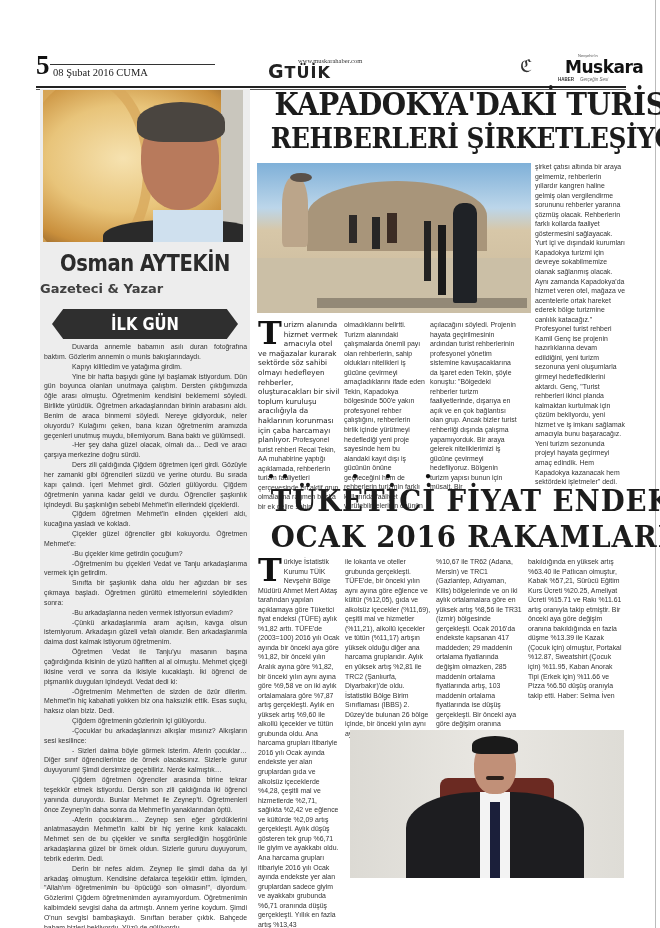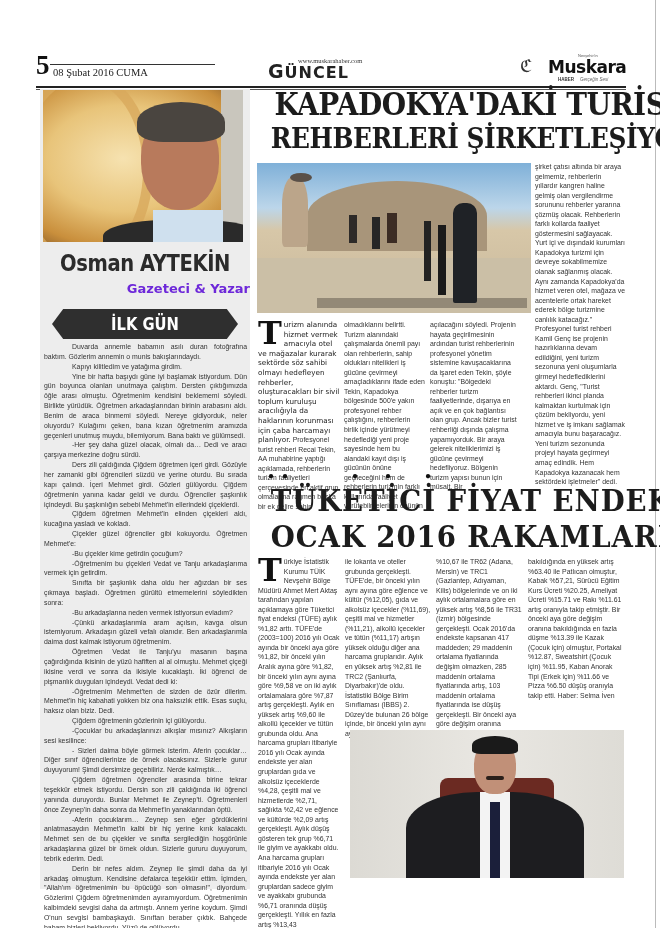--- a/index.html
+++ b/index.html
@@ -13,39 +13,39 @@
   .hdr { position: absolute; left: 36px; top: 50px; width: 590px; height: 36px; }
   .pg-num { position: absolute; left: 0; top: 2px; font-family: "Liberation Serif", serif; font-size: 27px; font-weight: bold; color: #111; line-height: 1; }
   .pg-line { position: absolute; left: 14px; top: 14px; width: 165px; height: 1px; background: #333; }
   .pg-date { position: absolute; left: 17px; top: 17px; font-family: "Liberation Serif", serif; font-size: 10.5px; color: #222; }
   .guncel { position: absolute; left: 232px; top: 10px; font-family: "DejaVu Sans", sans-serif; font-weight: bold; font-size: 16px; letter-spacing: 1px; color: #222; }
   .guncel .g { font-size: 19px; }
   .site { position: absolute; left: 262px; top: 7px; font-family: "Liberation Serif", serif; font-size: 6.5px; color: #333; }
   .logo { position: absolute; right: 6px; top: 3px; width: 100px; height: 30px; }
   .logo-swirl { position: absolute; left: 0; top: 0; font-size: 18px; color: #333; font-family: "DejaVu Serif", serif; }
   .logo-top { position: absolute; left: 58px; top: 0; font-size: 4px; color: #555; }
-  .logo-name { position: absolute; left: 28px; top: 4px; font-family: "DejaVu Sans", sans-serif; font-weight: bold; font-size: 17px; color: #111; letter-spacing: -0.5px; }
+  .logo-name { position: absolute; left: 45px; top: 4px; font-family: "DejaVu Sans", sans-serif; font-weight: bold; font-size: 17px; color: #111; letter-spacing: -0.5px; }
   .logo-sub { position: absolute; left: 38px; top: 24px; font-size: 4.5px; color: #333; font-weight: bold; }
   .logo-tag { position: absolute; left: 60px; top: 24px; font-size: 4.5px; color: #666; font-style: italic; }
   .hdr-rule1 { position: absolute; left: 36px; top: 86px; width: 590px; height: 2px; background: #222; }
   .hdr-rule2 { position: absolute; left: 36px; top: 89px; width: 590px; height: 1px; background: #555; }
 
   
   .left-col { position: absolute; left: 40px; top: 89px; width: 210px; height: 800px; background: #ededed; }
   .author-photo { position: absolute; left: 43px; top: 90px; width: 200px; height: 152px; overflow: hidden;
     background: radial-gradient(ellipse at 40% 45%, #f6e2b0 0%, #e8c47a 45%, #c98f3c 75%, #6a4420 100%); }
   .author-photo .frame { position: absolute; left: -30px; top: -20px; width: 140px; height: 200px; border: 10px solid #d8a95c; border-radius: 50%; opacity: .8; }
   .author-photo .wall { position: absolute; right: 0; top: 0; width: 22px; height: 100%; background: #c9c6bd; }
   .author-photo .head { position: absolute; left: 98px; top: 22px; width: 78px; height: 98px; border-radius: 45% 45% 48% 48%; background: #b87a5c; }
   .author-photo .hair { position: absolute; left: 94px; top: 12px; width: 88px; height: 40px; border-radius: 50% 50% 30% 30%; background: #4a4540; }
   .author-photo .shirt { position: absolute; left: 110px; top: 120px; width: 70px; height: 40px; background: #cfe0ee; }
   .author-photo .jacket { position: absolute; left: 60px; top: 130px; width: 160px; height: 40px; border-radius: 40% 40% 0 0; background: #2a2a2a; }
 
   .author-name { position: absolute; left: 40px; top: 250px; width: 210px; text-align: center; font-family: "DejaVu Sans", sans-serif; font-weight: bold; font-size: 23px; color: #2b2b2b; letter-spacing: -0.5px; transform: scaleX(0.85); }
-  .author-role { position: absolute; left: 40px; top: 281px; width: 210px; text-align: right; font-family: "DejaVu Sans", sans-serif; font-weight: bold; font-size: 13px; color: #6d28d9; }
+  .author-role { position: absolute; left: 40px; top: 281px; width: 210px; text-align: left; font-family: "DejaVu Sans", sans-serif; font-weight: bold; font-size: 13px; color: #404040; }
   .col-banner { position: absolute; left: 52px; top: 309px; width: 186px; height: 30px; background: #2f2f2f; clip-path: polygon(6% 0, 94% 0, 100% 50%, 94% 100%, 6% 100%, 0 50%); }
   .col-banner span { display: block; width: 100%; text-align: center; color: #fff; font-family: "DejaVu Sans", sans-serif; font-weight: bold; font-size: 18px; line-height: 30px; transform: scaleX(0.82); }
   .col-text { position: absolute; left: 44px; top: 342px; width: 203px; font-size: 6.9px; line-height: 9.85px; color: #333; text-align: justify; }
   .col-text p { text-indent: 28px; }
 
   
   .head1 { position: absolute; left: 256px; top: 86px; width: 368px; text-align: center; font-family: "DejaVu Serif", serif; font-weight: bold; color: #1c1c1c; letter-spacing: -0.5px; }
   .head1 .l1 { font-size: 31px; line-height: 36px; transform: scaleX(0.9); display: block; white-space: nowrap; }
   .head1 .l2 { font-size: 27px; line-height: 34px; transform: scaleX(0.92); display: block; white-space: nowrap; }
   .photo1 { position: absolute; left: 257px; top: 163px; width: 274px; height: 150px; overflow: hidden; background: linear-gradient(#7fb0d8 0%, #bcd6ea 30%, #d7c7a8 45%, #c8b79a 100%); }
@@ -90,21 +90,21 @@
 </head>
 <body>
 
 <div class="page">
   <div class="page-edge"></div>
 
   <div class="hdr">
     <div class="pg-num">5</div>
     <div class="pg-line"></div>
     <div class="pg-date">08 Şubat 2016 CUMA</div>
-    <div class="guncel"><span class="g">G</span><span>ÜNCEL</span></div>
+    <div class="guncel"><span class="g">G</span><span>TÜİK</span></div>
     <div class="site">www.muskarahaber.com</div>
     <div class="logo">
       <span class="logo-swirl">ℭ</span>
       <span class="logo-top">Nevşehir'in</span>
       <span class="logo-name">Muskara</span>
       <span class="logo-sub">HABER</span>
       <span class="logo-tag">Gerçeğin Sesi</span>
     </div>
   </div>
   <div class="hdr-rule1"></div>

